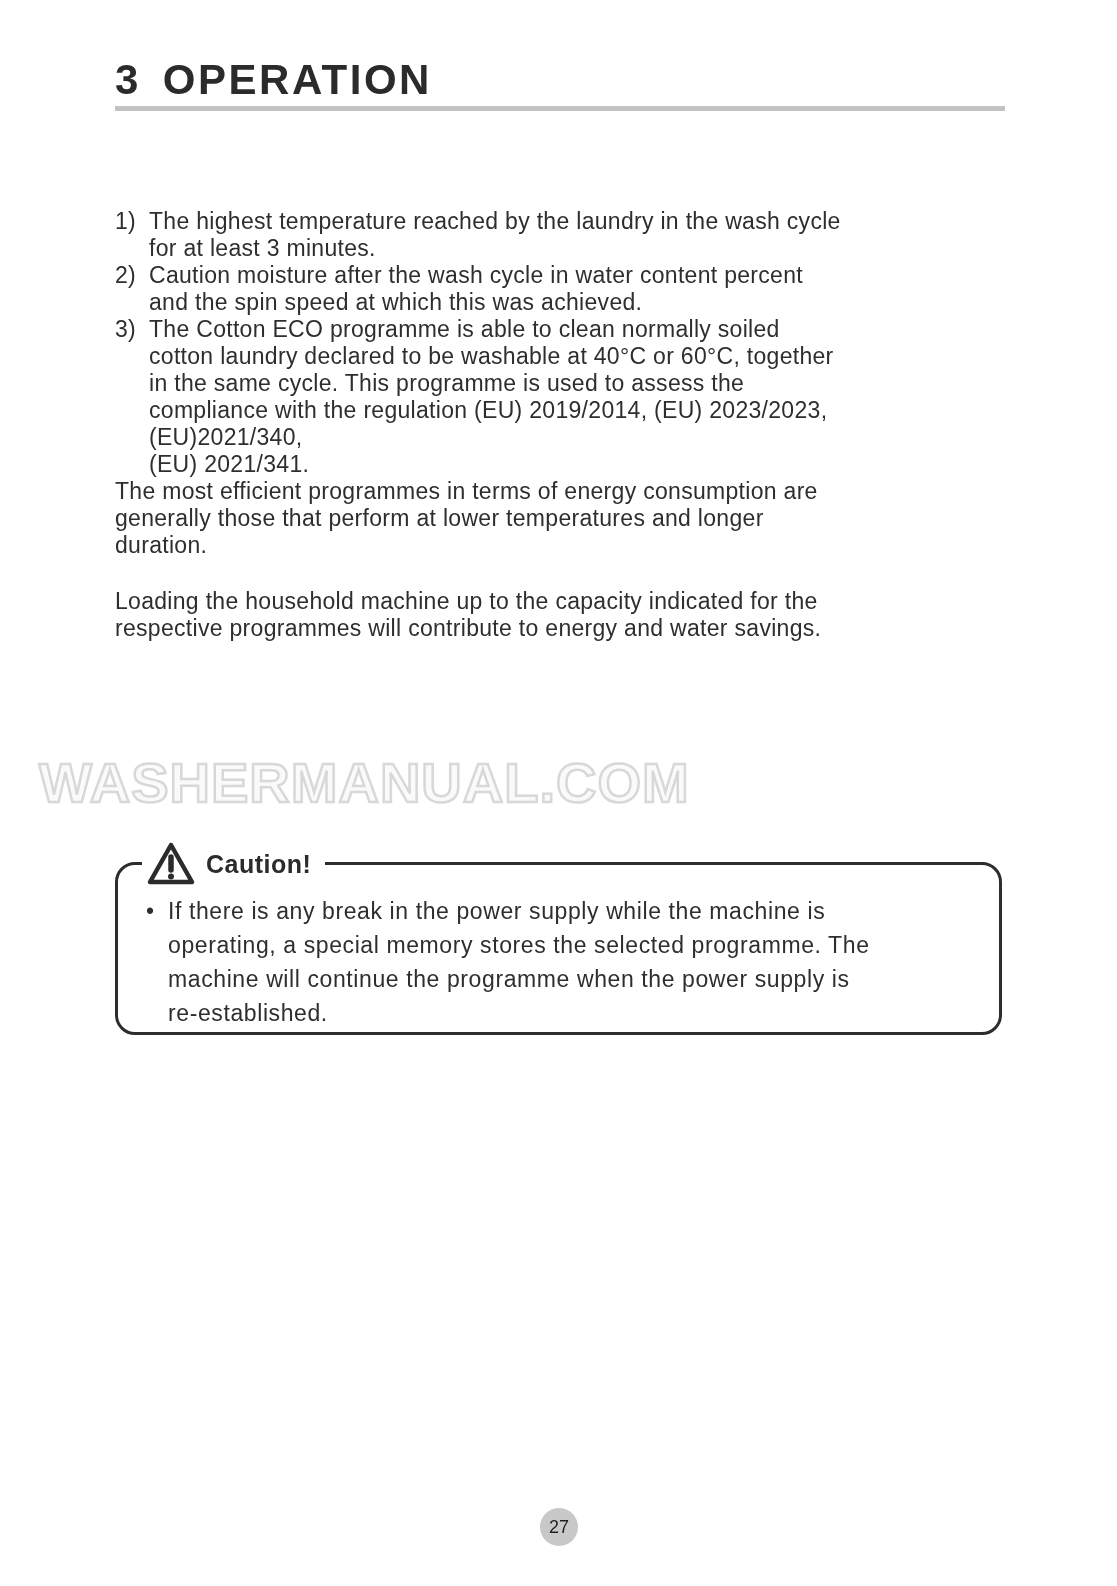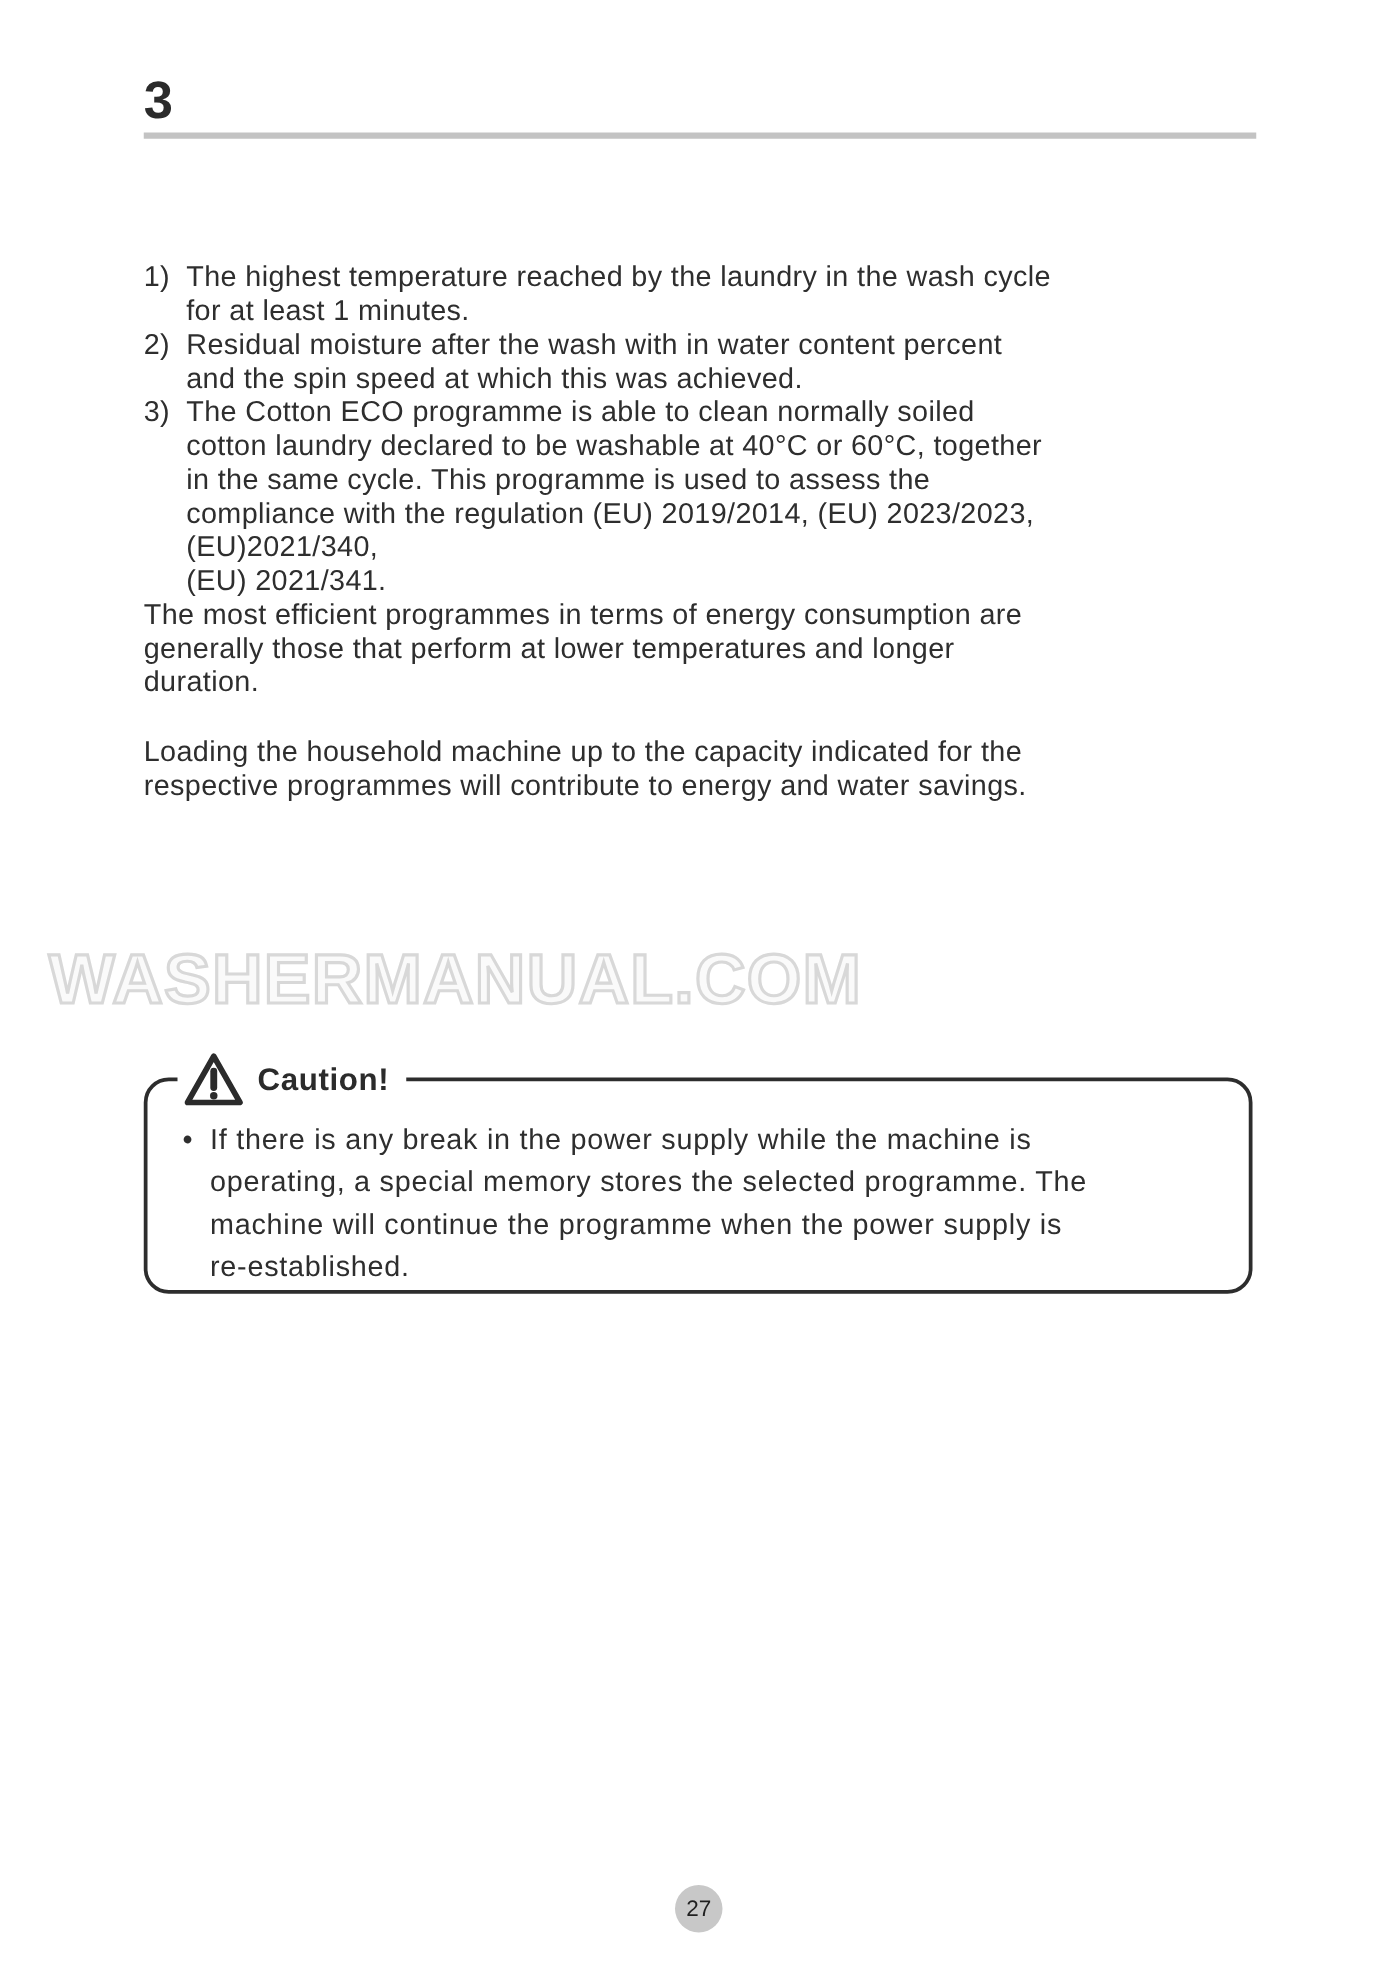--- a/index.html
+++ b/index.html
@@ -126,33 +126,34 @@
     color: #1f1f1f;
   }
 </style>
 </head>
 <body>
 
 <div class="page">
 
   <div class="section-header">
     <span>3</span>
+    <span>OPERATION</span>
   </div>
   <div class="title-rule"></div>
 
   <div class="body-text">
     <ol class="num-list">
       <li class="num-item">
         <span class="num-marker">1)</span>
         <span class="num-text">The highest temperature reached by the laundry in the wash cycle
-for at least 1 minutes.</span>
+for at least 3 minutes.</span>
       </li>
       <li class="num-item">
         <span class="num-marker">2)</span>
-        <span class="num-text">Residual moisture after the wash with in water content percent
+        <span class="num-text">Caution moisture after the wash cycle in water content percent
 and the spin speed at which this was achieved.</span>
       </li>
       <li class="num-item">
         <span class="num-marker">3)</span>
         <span class="num-text">The Cotton ECO programme is able to clean normally soiled
 cotton laundry declared to be washable at 40°C or 60°C, together
 in the same cycle. This programme is used to assess the
 compliance with the regulation (EU) 2019/2014, (EU) 2023/2023,
 (EU)2021/340,
 (EU) 2021/341.</span>

